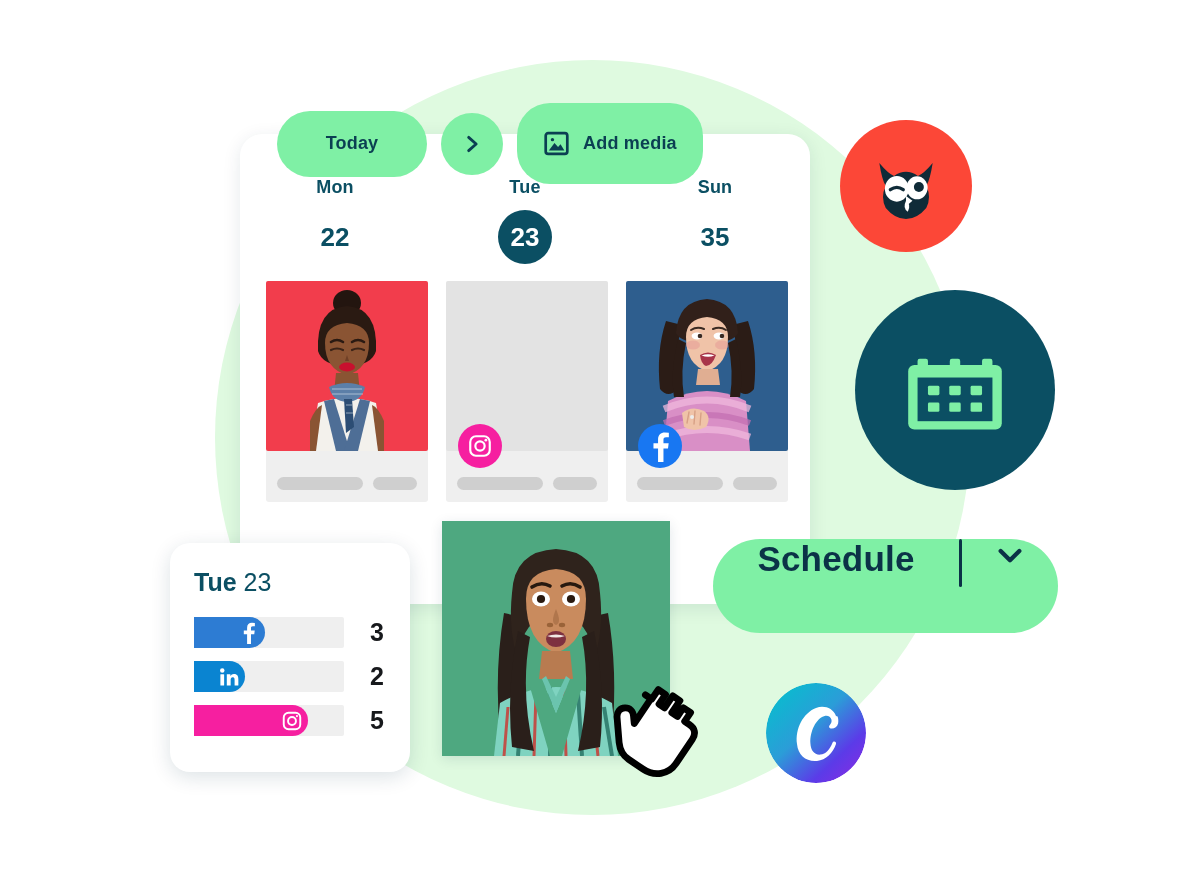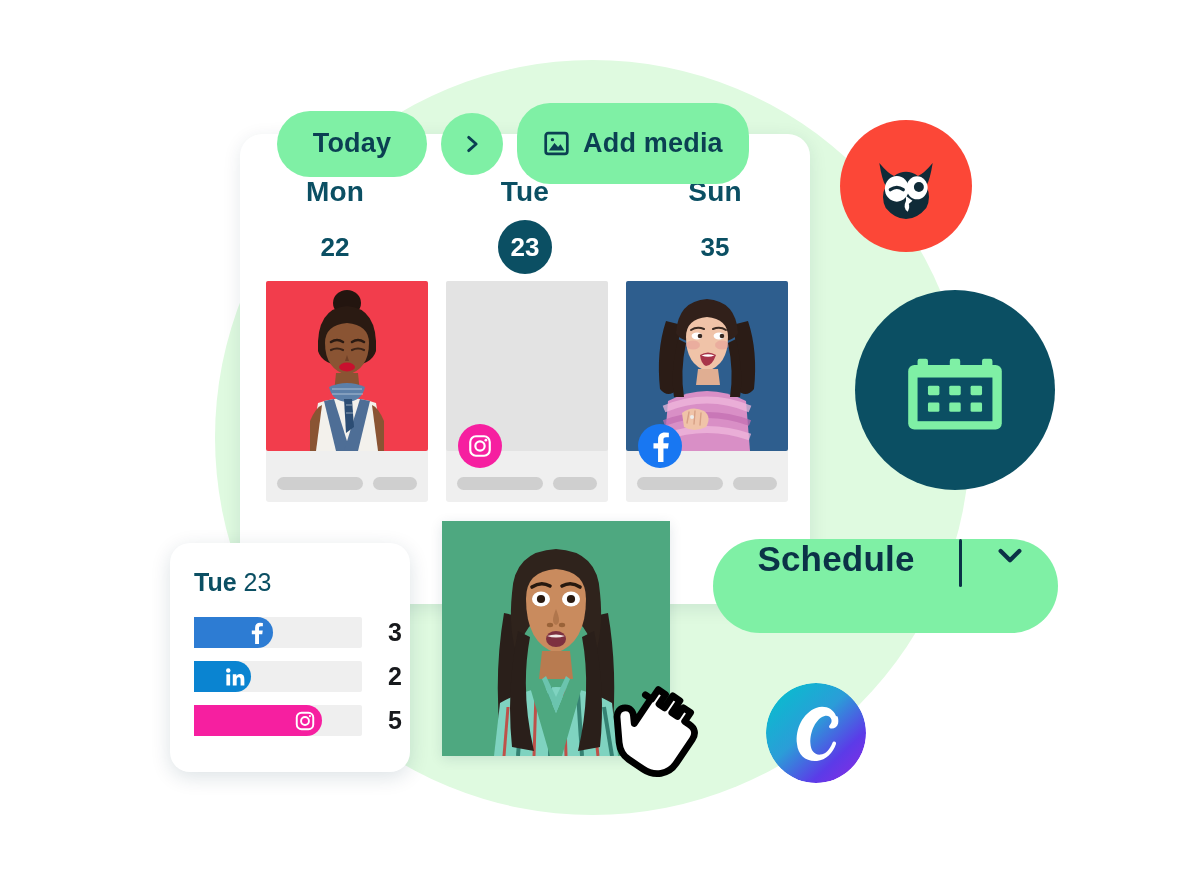--- a/index.html
+++ b/index.html
@@ -46,21 +46,21 @@
   
   .toolbar { position: absolute; left: 277px; top: 103px; display: flex; align-items: center; gap: 14px; z-index: 14; }
 
   .pill {
     background: #7FF0A5;
     color: #0B3F52;
     border: none;
     border-radius: 33px;
     font-family: "Liberation Sans", sans-serif;
     font-weight: bold;
-    font-size: 27px;
+    font-size: 18px;
     letter-spacing: .2px;
     display: flex;
     align-items: center;
     justify-content: center;
     cursor: pointer;
   }
   .pill-today { width: 150px; height: 66px; }
   .pill-next  { width: 62px;  height: 62px; border-radius: 50%; }
   .pill-media { height: 81px; padding: 0 26px; gap: 13px; }
 
@@ -69,21 +69,21 @@
 
   
   .day-row {
     position: absolute;
     left: 240px; top: 178px;
     width: 570px;
     display: flex;
   }
   .day-col { flex: 1; display: flex; flex-direction: column; align-items: center; }
   .day-name {
-    font-size: 28px; font-weight: bold; color: #0B4F63;
+    font-size: 18px; font-weight: bold; color: #0B4F63;
     letter-spacing: .2px; line-height: 1;
   }
   .day-num {
     margin-top: 14px;
     font-size: 26px; font-weight: bold; color: #0B4F63;
     line-height: 1;
     width: 54px; height: 54px;
     display: flex; align-items: center; justify-content: center;
     border-radius: 50%;
   }
@@ -140,21 +140,21 @@
   }
 
   
   .stats-card {
     position: absolute;
     left: 170px; top: 543px;
     width: 240px; height: 229px;
     background: #ffffff;
     border-radius: 20px;
     box-shadow: 0 5px 20px rgba(10,50,70,0.14);
-    padding: 27px 8px 0 24px;
+    padding: 27px 26px 0 24px;
     z-index: 22;
   }
   .stats-title { font-size: 25px; color: #0B4F63; line-height: 1; margin-bottom: 22px; }
   .stats-title b { font-weight: bold; }
   .stats-title span { font-weight: normal; }
 
   .stat-row { display: flex; align-items: center; margin-bottom: 13px; }
   .stat-track {
     position: relative;
     flex: 1;

